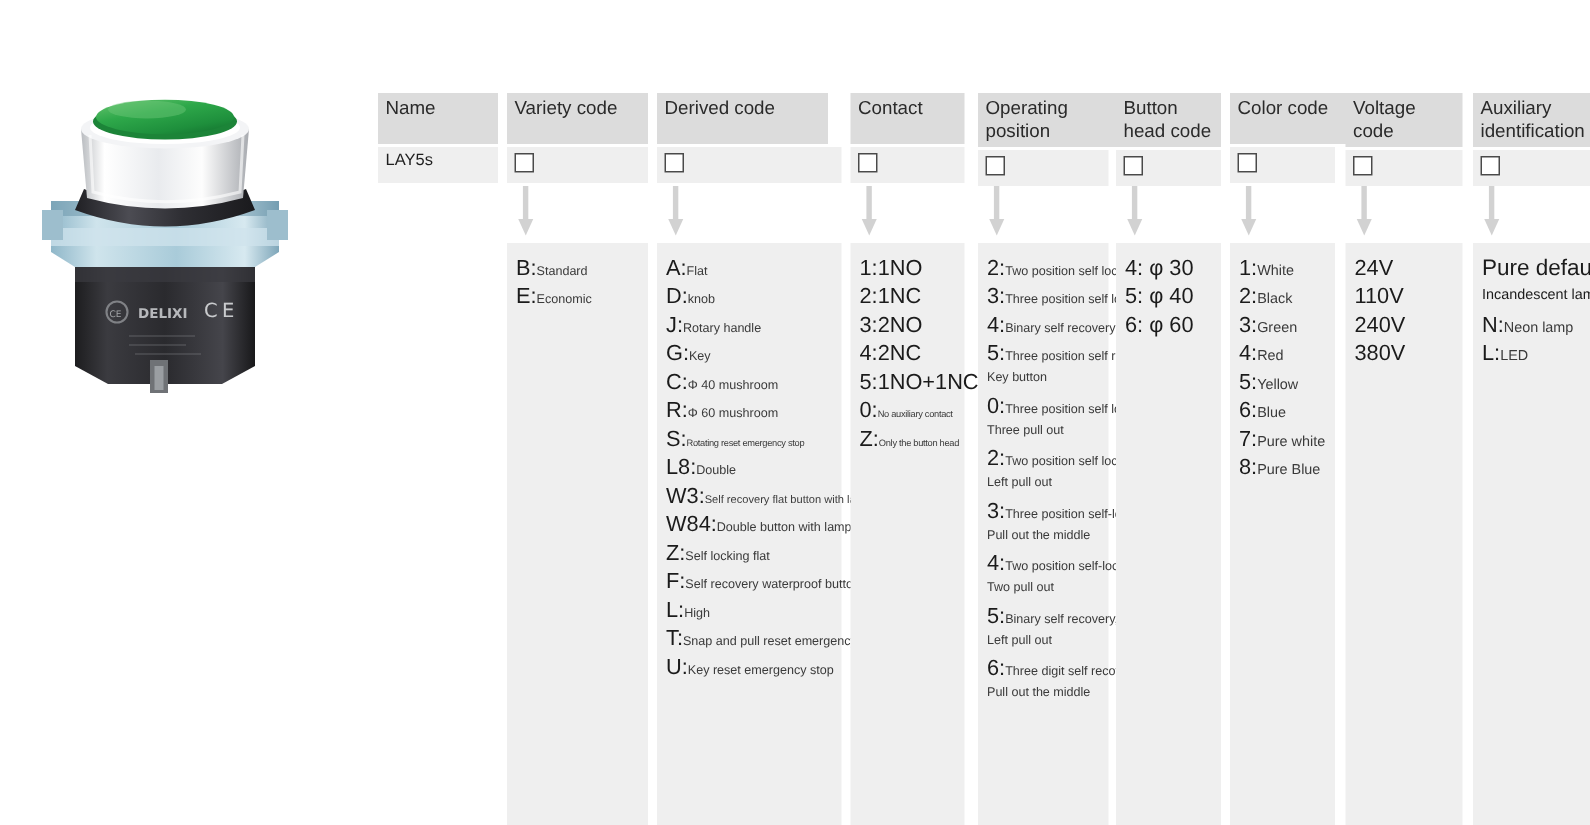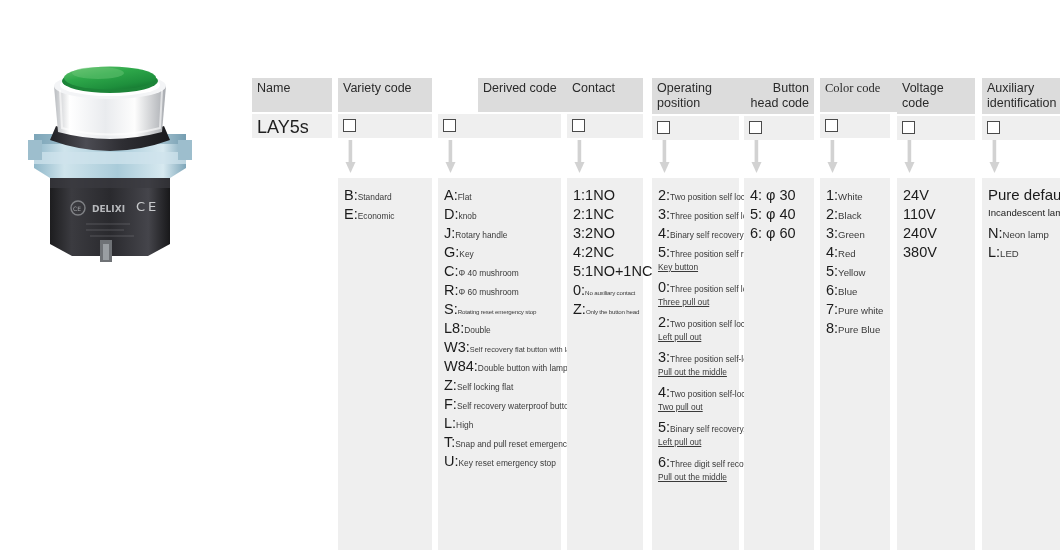--- a/index.html
+++ b/index.html
@@ -25,21 +25,21 @@
     font-size: 24px; font-weight: 700; color: #c62832;
     letter-spacing: 0.2px; white-space: nowrap;
   }
 
   
   .table-area {
     position: absolute; left: 252px; top: 62px;
     width: 800px; height: 480px;
   }
   .col {
-    position: absolute; top: 16px;
+    position: absolute; top: 0;
   }
   .hdr {
     background: #dcdcdc;
     color: #2a2a2a;
     font-size: 12.5px;
     line-height: 15px;
     padding: 3px 5px 3px 5px;
     min-height: 34px;
   }
   .boxrow {
@@ -52,21 +52,21 @@
     display: inline-block;
     width: 13px; height: 13px;
     border: 1.4px solid #4a4a4a;
     background: #fff;
   }
   .namecell {
     background: #efefef;
     height: 24px;
     margin-top: 2px;
     padding: 3px 0 0 5px;
-    font-size: 18px;
+    font-size: 11px;
     color: #1f1f1f;
   }
   .arrow {
     position: absolute;
     width: 11px;
     top: 62px;
     left: 7px;
   }
   .arrow svg { display: block; }
 
@@ -90,21 +90,20 @@
     font-size: 8.4px;
     color: #3a3a3a;
   }
   .entry .desc.m { font-size: 7.4px; }
   .entry .desc.xs { font-size: 6.2px; letter-spacing: -0.2px; }
   .entry .desc.lg { font-size: 9.6px; }
   .entry.plain {
     font-size: 8.4px;
     color: #3a3a3a;
     margin-bottom: 3px;
-    text-decoration: underline;
   }
   .entry.big {
     font-size: 14.5px;
     color: #1b1b1b;
     margin-bottom: 2px;
   }
   .entry.sp { margin-top: 6px; }
   .entry.sp2 { margin-top: 4px; }
 </style>
 </head>
@@ -203,21 +202,21 @@
             <rect x="3.6" y="0" width="3.6" height="24" fill="#d2d2d2"></rect>
             <polygon points="0.5,22 10.5,22 5.5,33" fill="#d2d2d2"></polygon>
           </svg>
         </div>
         <div class="body" style="width: 94px; min-height: 437px;">
           <div class="entry"><span class="code">B</span><span class="code">:</span><span class="desc">Standard</span></div>
           <div class="entry"><span class="code">E</span><span class="code">:</span><span class="desc">Economic</span></div>
         </div>
       </div>
       <div class="col" style="left: 186px; width: 123px;">
-        <div class="hdr" style="width: 114px; margin-left: 40px;">Derived code</div>
+        <div class="hdr" style="width: 114px;">Derived code</div>
         <div class="boxrow" style="width: 123px;"><span class="chk"></span></div>
         <div class="arrow">
           <svg width="11" height="34" viewBox="0 0 11 34">
             <rect x="3.6" y="0" width="3.6" height="24" fill="#d2d2d2"></rect>
             <polygon points="0.5,22 10.5,22 5.5,33" fill="#d2d2d2"></polygon>
           </svg>
         </div>
         <div class="body" style="width: 123px; min-height: 437px;">
           <div class="entry"><span class="code">A</span><span class="code">:</span><span class="desc">Flat</span></div>
           <div class="entry"><span class="code">D</span><span class="code">:</span><span class="desc">knob</span></div>
@@ -278,36 +277,36 @@
           <div class="entry plain">Pull out the middle</div>
           <div class="entry sp"><span class="code">4</span><span class="code">:</span><span class="desc">Two position self-locking,</span></div>
           <div class="entry plain">Two pull out</div>
           <div class="entry sp"><span class="code">5</span><span class="code">:</span><span class="desc">Binary self recovery,</span></div>
           <div class="entry plain">Left pull out</div>
           <div class="entry sp"><span class="code">6</span><span class="code">:</span><span class="desc">Three digit self recovery,</span></div>
           <div class="entry plain">Pull out the middle</div>
         </div>
       </div>
       <div class="col" style="left: 492px; width: 70px;">
-        <div class="hdr" style="width: 70px; text-align: right;">Button head code</div>
+        <div class="hdr" style="width: 70px;">Button head code</div>
         <div class="boxrow" style="width: 70px;"><span class="chk"></span></div>
         <div class="arrow">
           <svg width="11" height="34" viewBox="0 0 11 34">
             <rect x="3.6" y="0" width="3.6" height="24" fill="#d2d2d2"></rect>
             <polygon points="0.5,22 10.5,22 5.5,33" fill="#d2d2d2"></polygon>
           </svg>
         </div>
         <div class="body" style="width: 70px; min-height: 437px;">
           <div class="entry"><span class="code">4: φ 30</span></div>
           <div class="entry"><span class="code">5: φ 40</span></div>
           <div class="entry"><span class="code">6: φ 60</span></div>
         </div>
       </div>
       <div class="col" style="left: 568px; width: 70px;">
-        <div class="hdr" style="width: 90px; font-family: Liberation Serif, serif;">Color code</div>
+        <div class="hdr" style="width: 90px;">Color code</div>
         <div class="boxrow" style="width: 70px;"><span class="chk"></span></div>
         <div class="arrow">
           <svg width="11" height="34" viewBox="0 0 11 34">
             <rect x="3.6" y="0" width="3.6" height="24" fill="#d2d2d2"></rect>
             <polygon points="0.5,22 10.5,22 5.5,33" fill="#d2d2d2"></polygon>
           </svg>
         </div>
         <div class="body" style="width: 70px; min-height: 437px;">
           <div class="entry"><span class="code">1</span><span class="code">:</span><span class="desc lg">White</span></div>
           <div class="entry"><span class="code">2</span><span class="code">:</span><span class="desc lg">Black</span></div>

